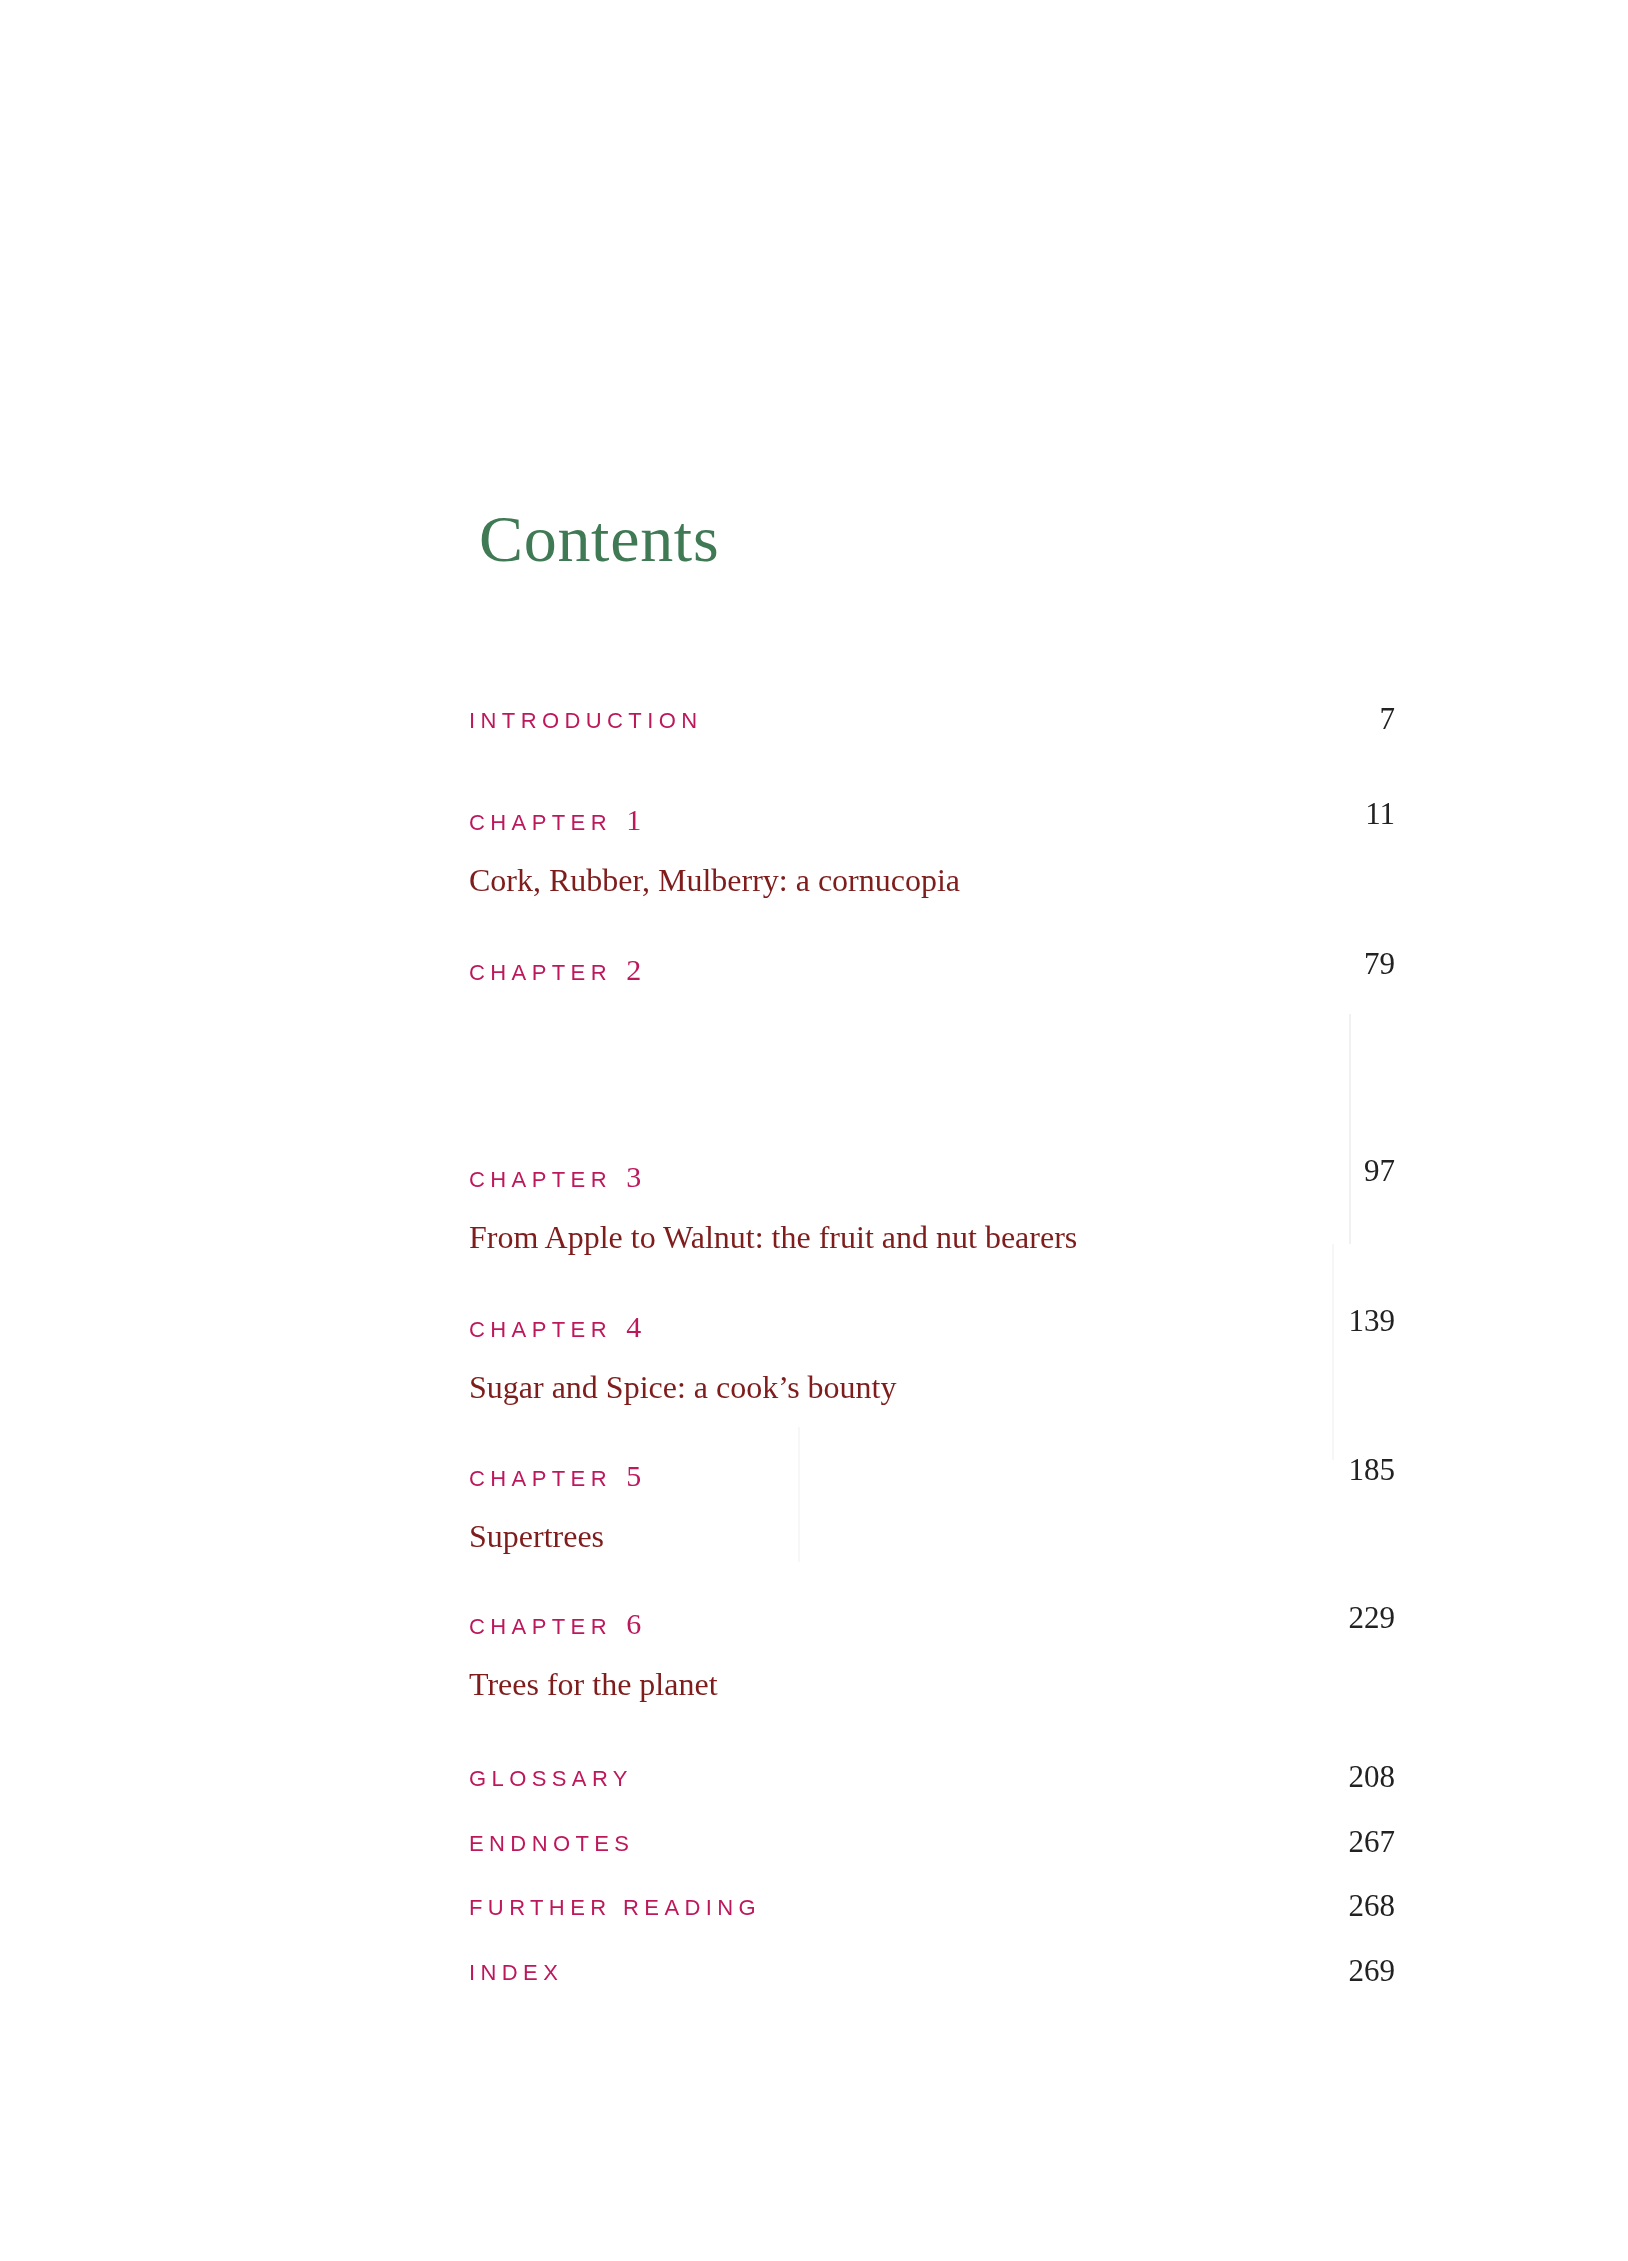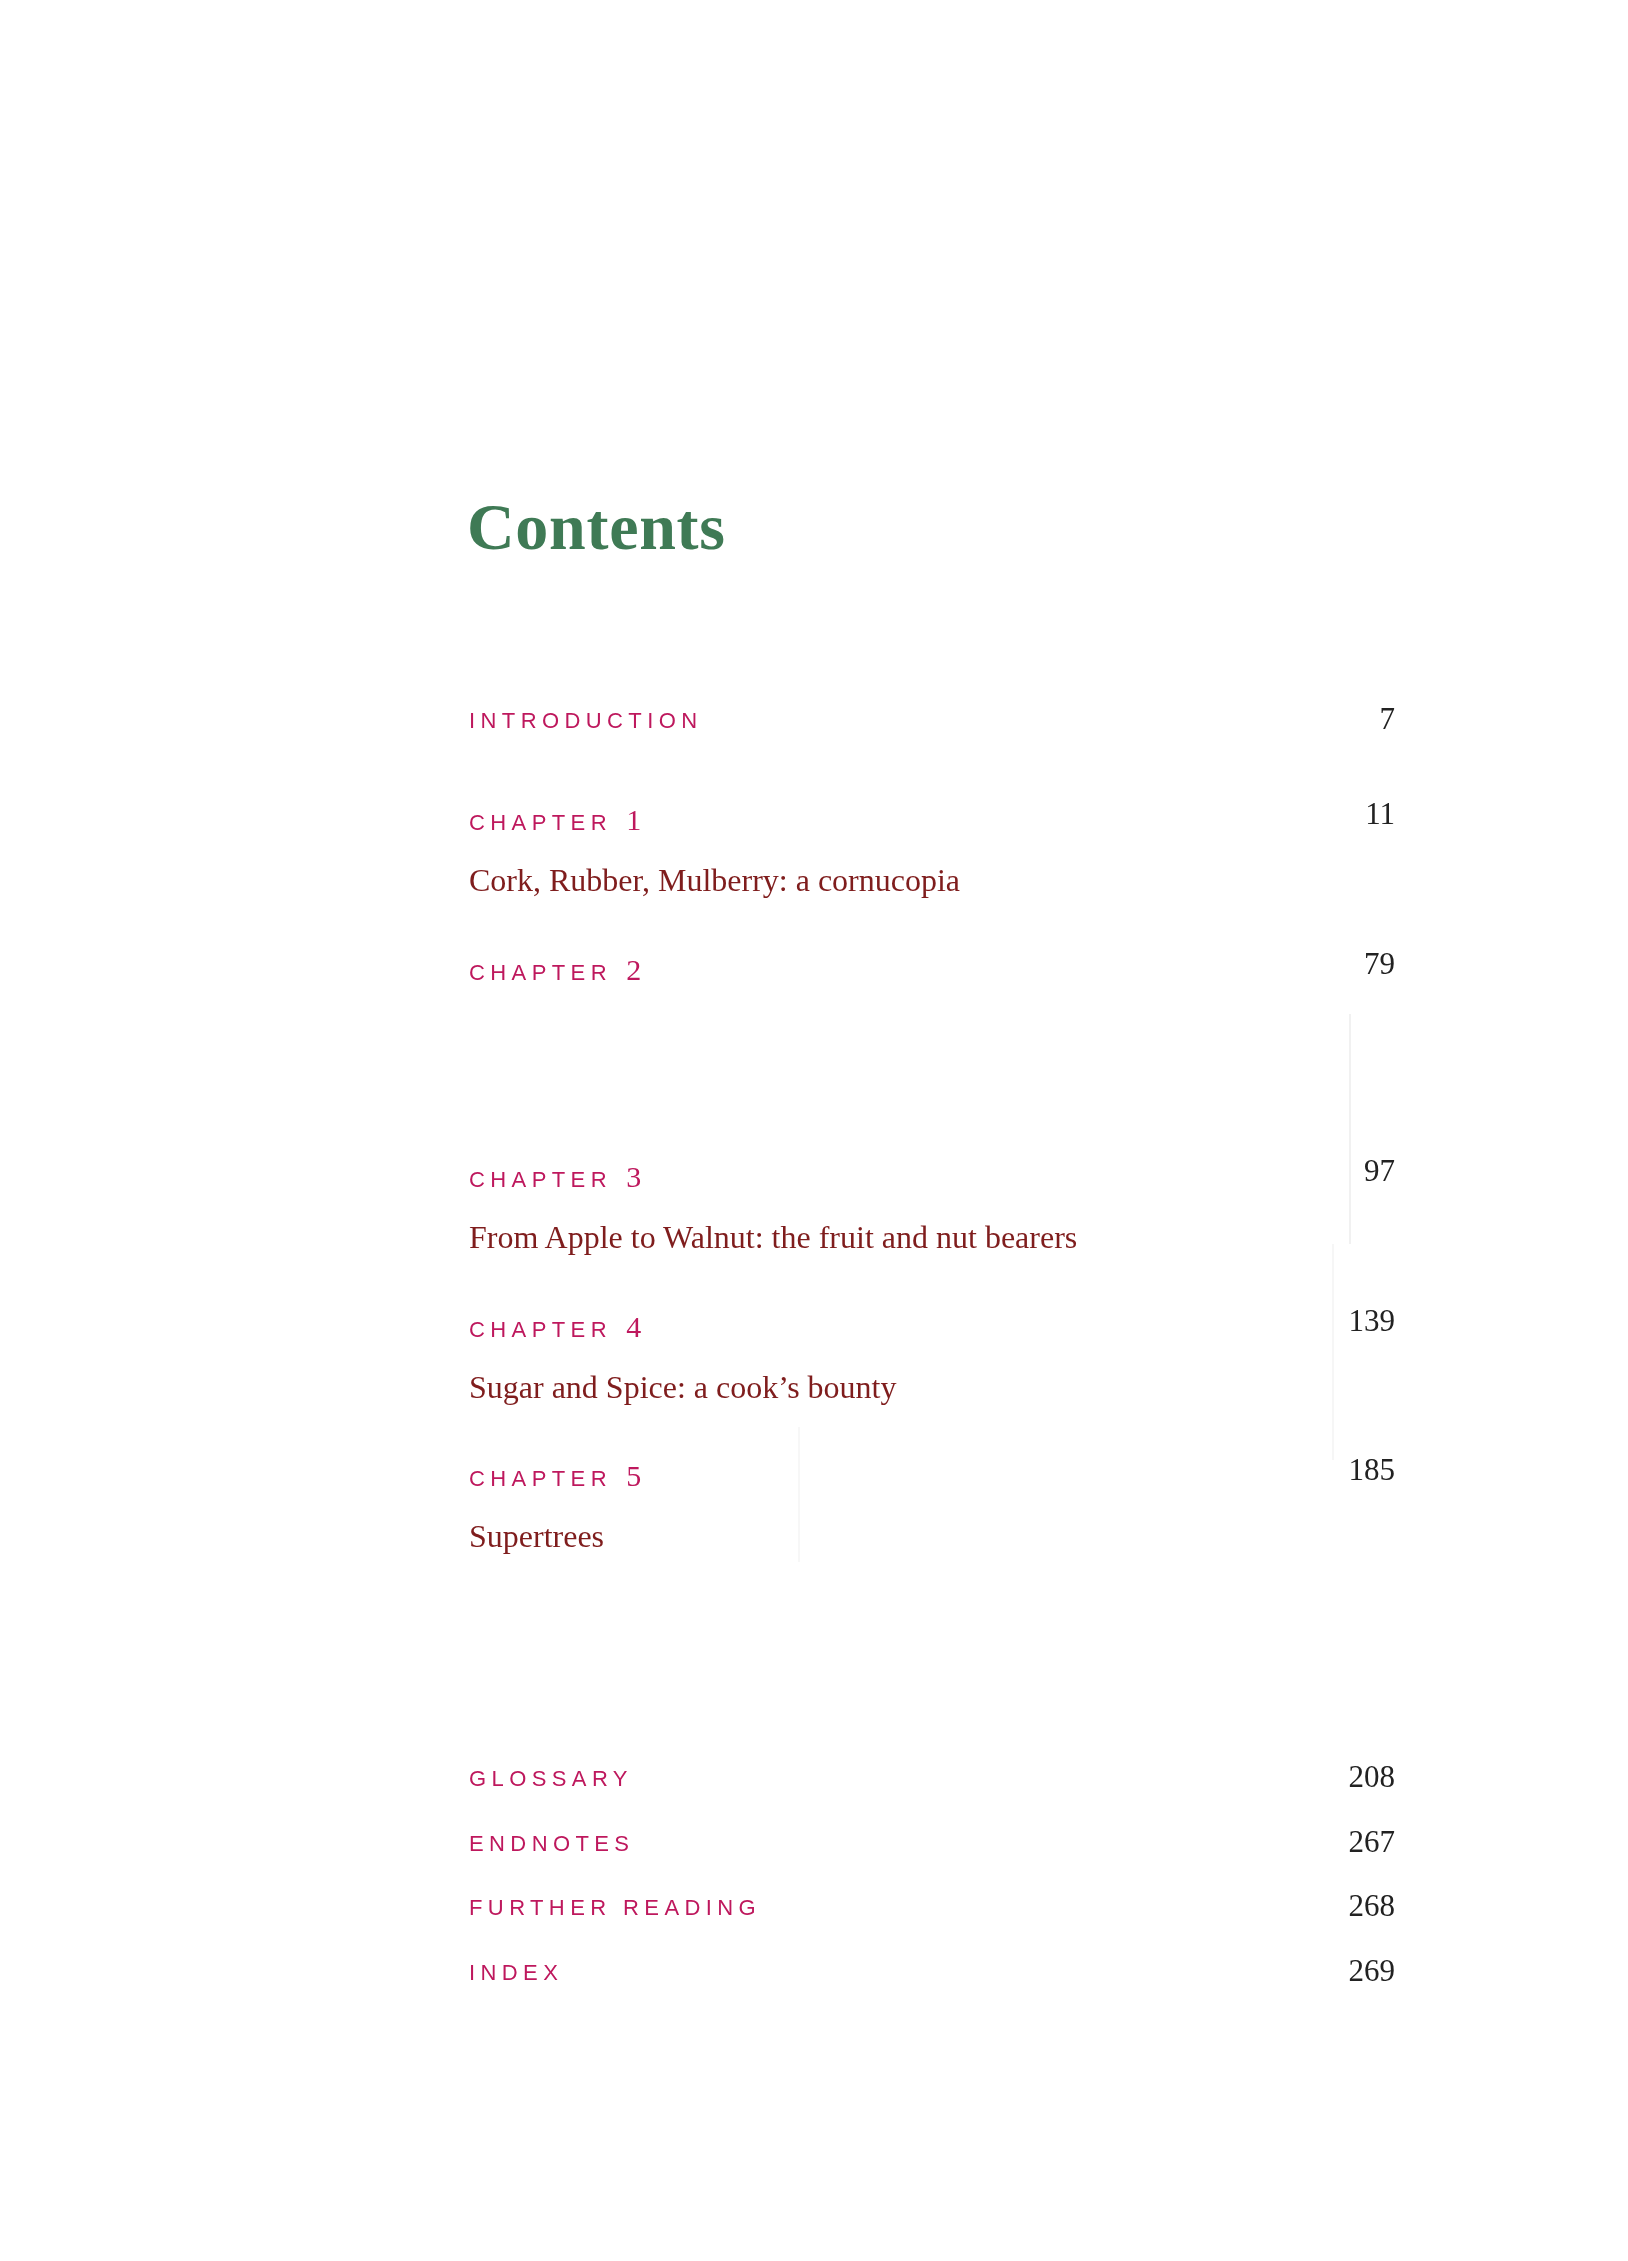--- a/index.html
+++ b/index.html
@@ -20,24 +20,24 @@
     left: 0; top: 0;
     width: 1628px;
     height: 2261px;
   }
   .title {
     position: absolute;
     left: 467px;
     top: 494px;
     font-family: "Liberation Serif", serif;
     font-size: 66px;
-    font-weight: bold;
+    font-weight: normal;
     color: #3f7a55;
     letter-spacing: 0.7px;
-    margin: 0;
+    margin: 12px;
     line-height: 1;
   }
   .entry {
     position: absolute;
     left: 469px;
     width: 926px;
   }
   .label {
     font-family: "Liberation Sans", "DejaVu Sans", sans-serif;
     font-size: 22px;
@@ -115,20 +115,25 @@
     <span class="page-num">139</span>
     <div class="chapter-title">Sugar and Spice: a cook’s bounty</div>
   </div>
 
   <div class="entry" style="top:1461px;">
     <span class="label"><span>Chapter</span> <span class="chapnum">5</span></span>
     <span class="page-num">185</span>
     <div class="chapter-title">Supertrees</div>
   </div>
 
+  <div class="entry" style="top:1609px;">
+    <span class="label"><span>Chapter</span> <span class="chapnum">6</span></span>
+    <span class="page-num">229</span>
+    <div class="chapter-title">Trees for the planet</div>
+  </div>
 
   <div class="entry" style="top:1768px;">
     <span class="label">Glossary</span>
     <span class="page-num">208</span>
   </div>
 
   <div class="entry" style="top:1833px;">
     <span class="label">Endnotes</span>
     <span class="page-num">267</span>
   </div>

